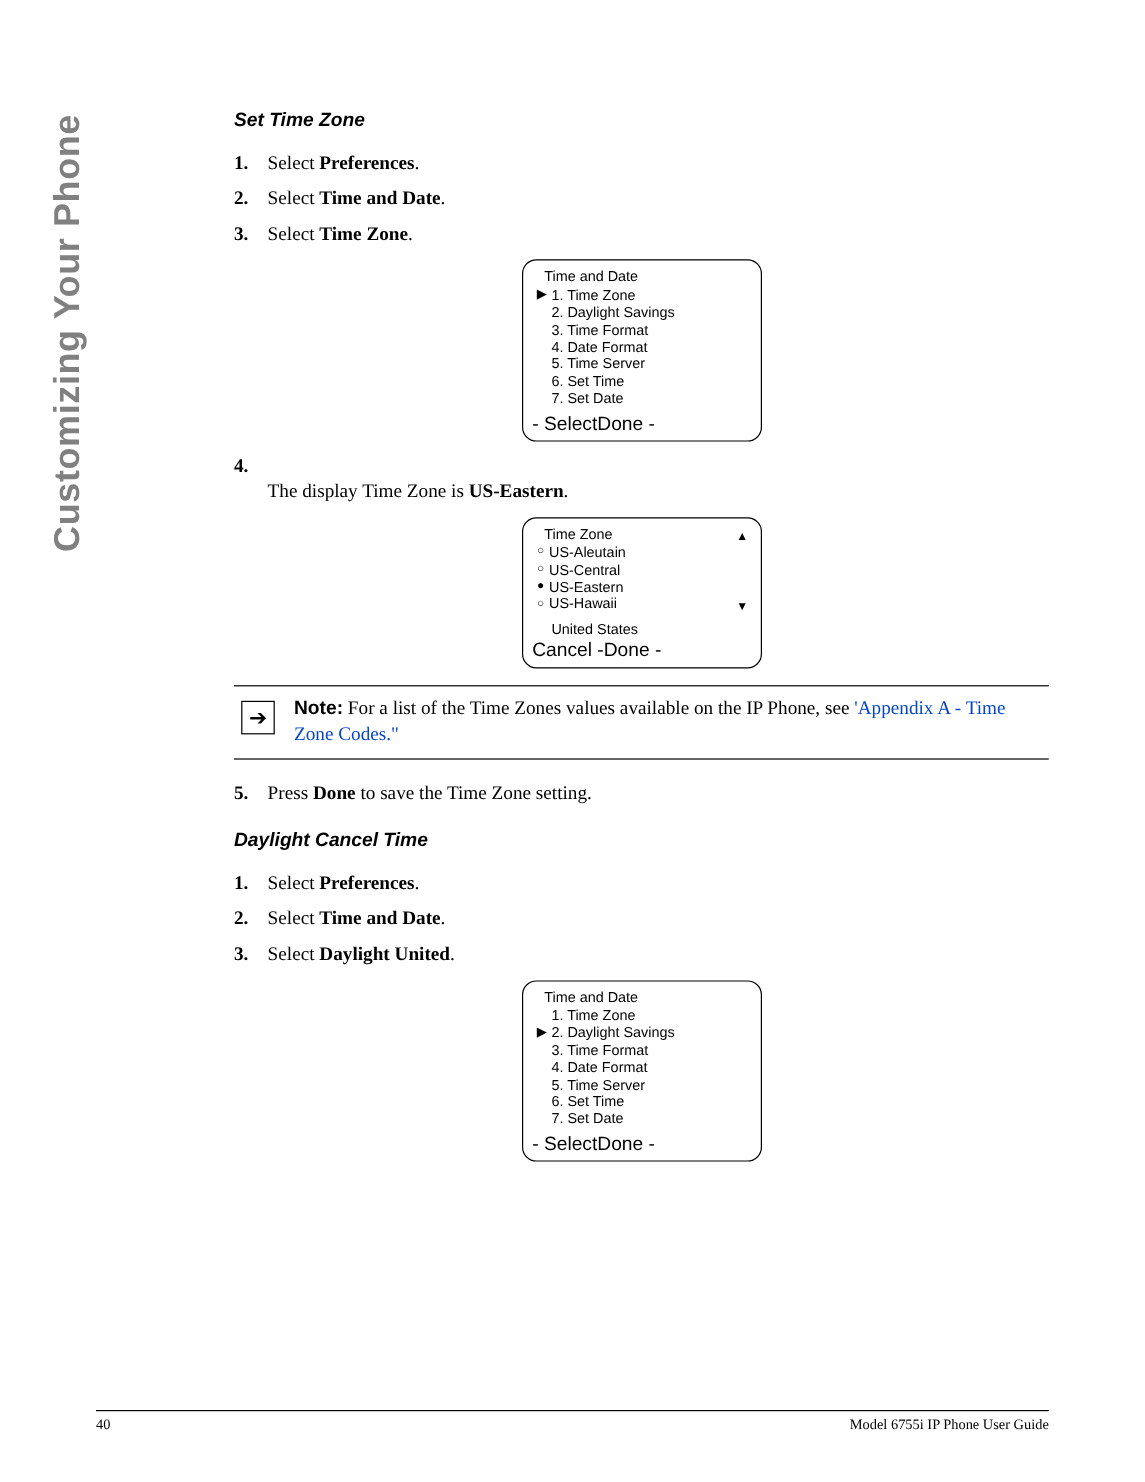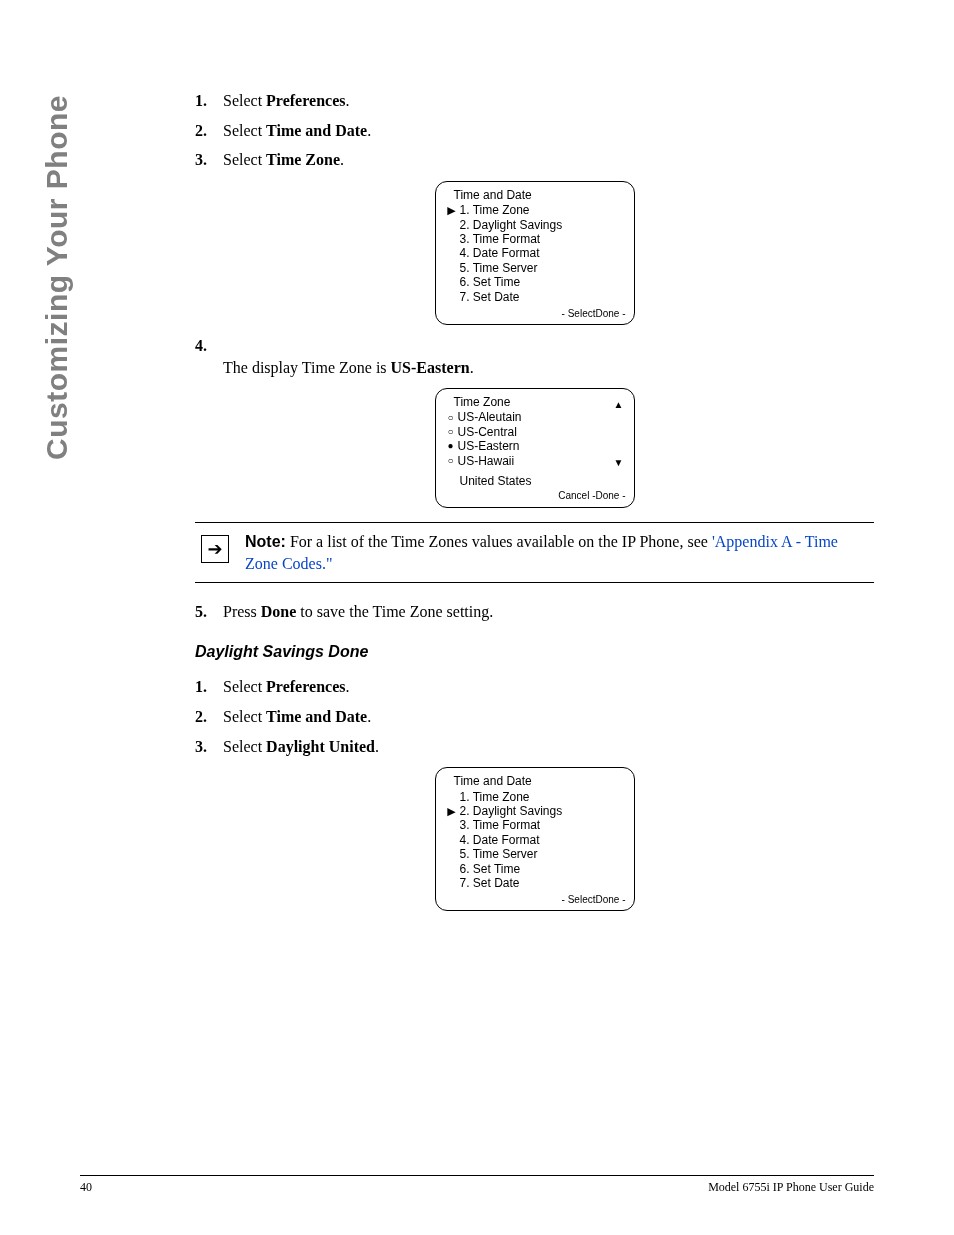--- a/index.html
+++ b/index.html
@@ -87,22 +87,22 @@
     align-items:center;
     margin-left: 0;
   }
   .screen .row .mk {
     width: 16px;
     text-align:center;
     font-size: 11px;
   }
   .screen .softkeys {
     display:flex;
-    justify-content:flex-end;
-    font-size:10px;
+    justify-content:flex-start;
+    font-size:16px;
     margin-top:4px;
   }
   .screen .softkeys .right {
     text-align:right;
   }
   .screen .arrow-up, .screen .arrow-down {
     position:absolute;
     right:10px;
     font-size:10px;
   }
@@ -156,20 +156,21 @@
   .radio { font-family: Arial, sans-serif; font-size:10px; display:inline-block; width:14px; text-align:center;}
 </style>
 </head>
 <body>
 
 <div class="page">
   <div class="side-label-wm">Customizing Your Phone</div>
 
   <div class="content">
 
+    <h2 class="sub">Set Time Zone</h2>
 
     <ol class="steps">
       <li>
         <span class="num">1.</span>
         <span class="body">
           <span>Select </span><span class="bold">Preferences</span><span>.</span>
         </span>
       </li>
       <li>
         <span class="num">2.</span>
@@ -276,21 +277,21 @@
 
     <ol class="steps">
       <li>
         <span class="num">5.</span>
         <span class="body">
           <span>Press </span><span class="bold">Done</span><span> to save the Time Zone setting.</span>
         </span>
       </li>
     </ol>
 
-    <h2 class="sub" style="margin-top:18px;">Daylight Savings Done</h2>
+    <h2 class="sub" style="margin-top:18px;">Daylight Cancel Time</h2>
 
     <ol class="steps">
       <li>
         <span class="num">1.</span>
         <span class="body">
           <span>Select </span><span class="bold">Preferences</span><span>.</span>
         </span>
       </li>
       <li>
         <span class="num">2.</span>

